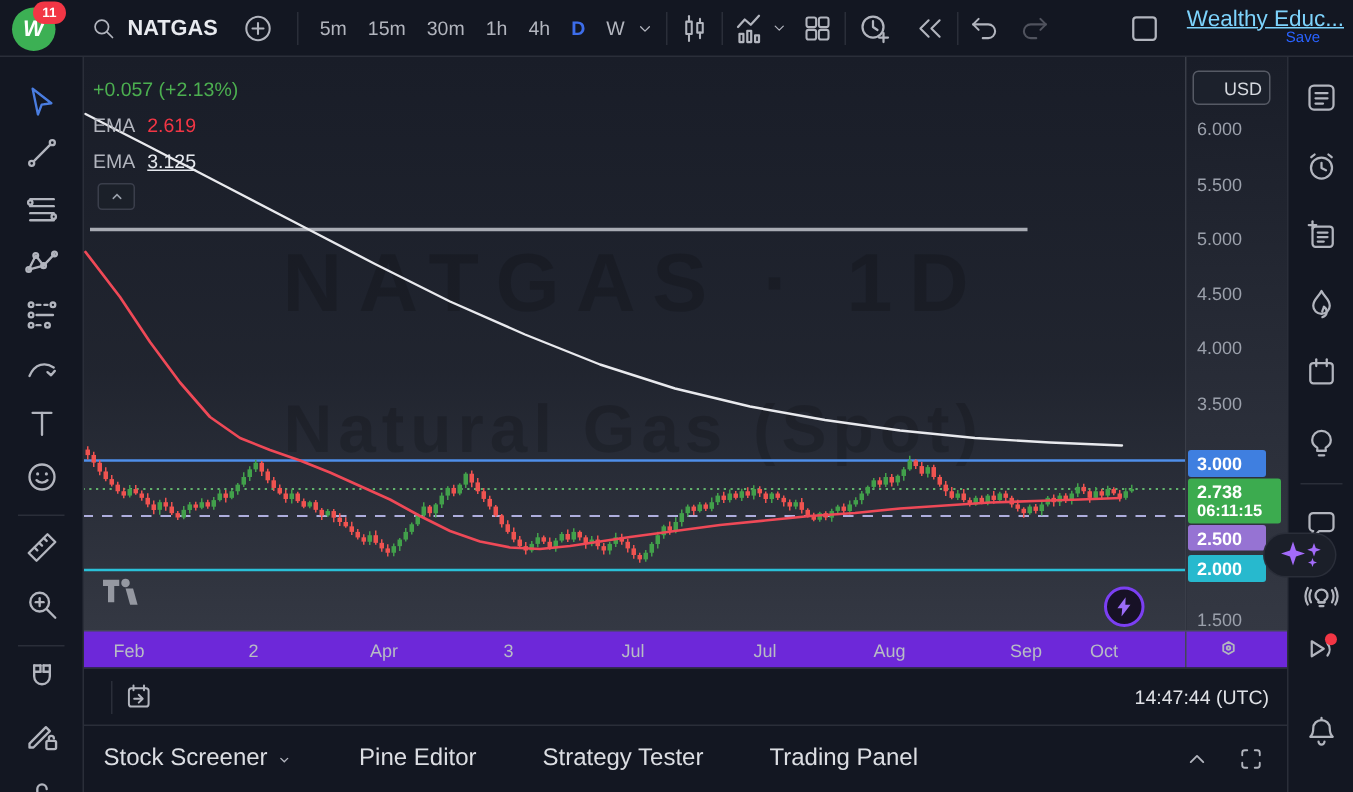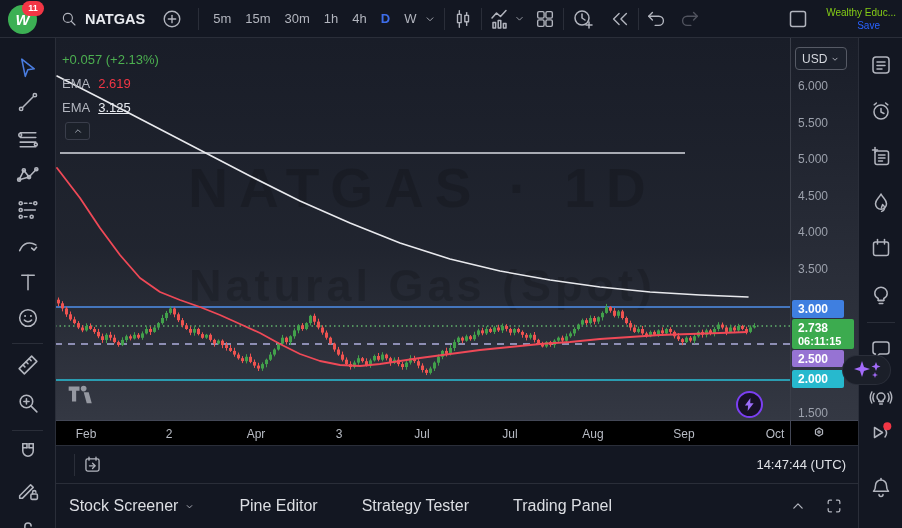--- a/index.html
+++ b/index.html
@@ -17,21 +17,21 @@
   #logo .circle{position:absolute;left:0;top:2px;width:29px;height:29px;border-radius:50%;
       background:#3cb054;display:flex;align-items:center;justify-content:center;
       color:#fff;font-weight:bold;font-style:italic;font-size:15px;}
   #logo .badge{position:absolute;right:-4px;top:-2px;min-width:16px;height:15px;border-radius:8px;
       background:#f23645;color:#fff;font-size:9px;font-weight:bold;display:flex;align-items:center;
       justify-content:center;padding:0 3px;}
   #symbol-btn{display:flex;align-items:center;gap:7px;font-weight:bold;font-size:14.5px;color:#e8eaef;cursor:pointer;margin-right:16px;}
   .tfbtn{font-size:13px;color:#b2b5be;padding:0 7px;cursor:pointer;line-height:38px;}
   .tfbtn.active{color:#3d6dea;font-weight:bold;}
   #acct{margin-left:4px;display:flex;flex-direction:column;line-height:13px;cursor:pointer;}
-  #acct .nm{font-size:10px;color:#84cc16;white-space:nowrap;}
+  #acct .nm{font-size:15px;color:#7dd3fc;white-space:nowrap;text-decoration:underline;}
   #acct .sv{font-size:10px;color:#2962ff;align-self:flex-end;margin-right:16px;}
   
   #lefttb{left:0;top:38px;width:55px;height:490px;background:#131722;border-right:1px solid #2a2e39;z-index:20;}
   #lefttb .ic{position:absolute;left:50%;transform:translate(-50%,-50%);}
   #lefttb .tdiv{position:absolute;left:12px;width:31px;height:1px;background:#2a2e39;}
   
   #chartwrap{left:55px;top:38px;width:735px;height:382px;
      background:linear-gradient(180deg,#191d28 0%,#23273199 55%,#343843 100%),#1d212c;overflow:hidden;}
   #wm1,#wm2{width:735px;text-align:center;color:rgba(0,0,0,0.16);font-weight:bold;white-space:nowrap;}
   #wm1{top:118px;font-size:55px;letter-spacing:11px;}
@@ -43,27 +43,27 @@
   #collapse{left:10px;top:84px;width:23px;height:16px;border:1px solid #3a3e4b;border-radius:3px;
     background:#1b2029;color:#9aa0ab;display:flex;align-items:center;justify-content:center;z-index:5;cursor:pointer;}
   #tvmark{left:12px;top:346px;color:#9598a1;z-index:4;}
   #boost{left:681px;top:353px;width:23px;height:23px;border-radius:50%;background:#171126;
     border:2px solid #7b3ff2;display:flex;align-items:center;justify-content:center;z-index:6;cursor:pointer;}
   #boost svg{width:11px;height:13px;}
   
   #paxis{left:790px;top:38px;width:68px;height:382px;background:transparent;border-left:1px solid #3a3e49;
     font-size:12px;color:#9ba0ab;z-index:10;background:linear-gradient(180deg,#191d28,#343843);}
   #usdbtn{position:absolute;left:4px;top:9px;width:52px;height:23px;border:1px solid #565a65;border-radius:4px;
-    display:flex;align-items:center;justify-content:space-between;padding:0 6px;box-sizing:border-box;
+    display:flex;align-items:center;justify-content:space-between;padding:0 20px;box-sizing:border-box;
     color:#d6d9df;font-size:12px;cursor:pointer;background:#1c212c;}
   .ptick{position:absolute;left:7px;transform:translateY(-50%);}
   .pbadge{position:absolute;left:1px;border-radius:2px;color:#fff;font-size:12px;font-weight:bold;
     display:flex;flex-direction:column;align-items:flex-start;justify-content:center;padding:0 6px;box-sizing:border-box;}
   
-  #taxis{left:55px;top:420px;width:803px;height:25px;background:#000000;border-top:1px solid #434756;
+  #taxis{left:55px;top:420px;width:803px;height:25px;background:#6d28d9;border-top:1px solid #434756;
     font-size:12px;color:#b8bcc5;z-index:12;}
   #taxis .tlab{position:absolute;top:50%;transform:translate(-50%,-50%);cursor:ew-resize;}
   #taxis .axv{position:absolute;left:735px;top:0;width:1px;height:25px;background:#434756;}
   #taxis .ic{position:absolute;left:754px;top:1px;}
   
   #rangebar{left:55px;top:445px;width:803px;height:38px;background:#131722;border-top:1px solid #2a2e39;
     display:flex;align-items:center;box-sizing:border-box;padding:0 12px 0 12px;z-index:12;}
   .rbtn{font-size:12.5px;color:#b2b5be;padding:0 8px;cursor:pointer;}
   #clock{margin-left:auto;font-size:13px;color:#dfe1e6;cursor:pointer;}
   
@@ -729,21 +729,21 @@
         </svg>
       </span>
   <span class="tlab" style="left: 31px;">Feb</span>
       <span class="tlab" style="left: 114px;">2</span>
       <span class="tlab" style="left: 201px;">Apr</span>
       <span class="tlab" style="left: 284px;">3</span>
       <span class="tlab" style="left: 367px;">Jul</span>
       <span class="tlab" style="left: 455px;">Jul</span>
       <span class="tlab" style="left: 538px;">Aug</span>
       <span class="tlab" style="left: 629px;">Sep</span>
-      <span class="tlab" style="left: 720px;">Oct</span>
+      <span class="tlab" style="left: 681px;">Oct</span>
     </div>
 
   <div id="rangebar" class="abs">
     <div class="vsep"></div>
     <span class="ic">
         <svg width="21" height="21" viewBox="0 0 24 24">
           <rect x="4.5" y="5.5" width="15" height="14" rx="2"></rect>
           <line x1="8" y1="3.5" x2="8" y2="7"></line>
           <line x1="16" y1="3.5" x2="16" y2="7"></line>
           <path d="M8.5 13.5 h6"></path>

